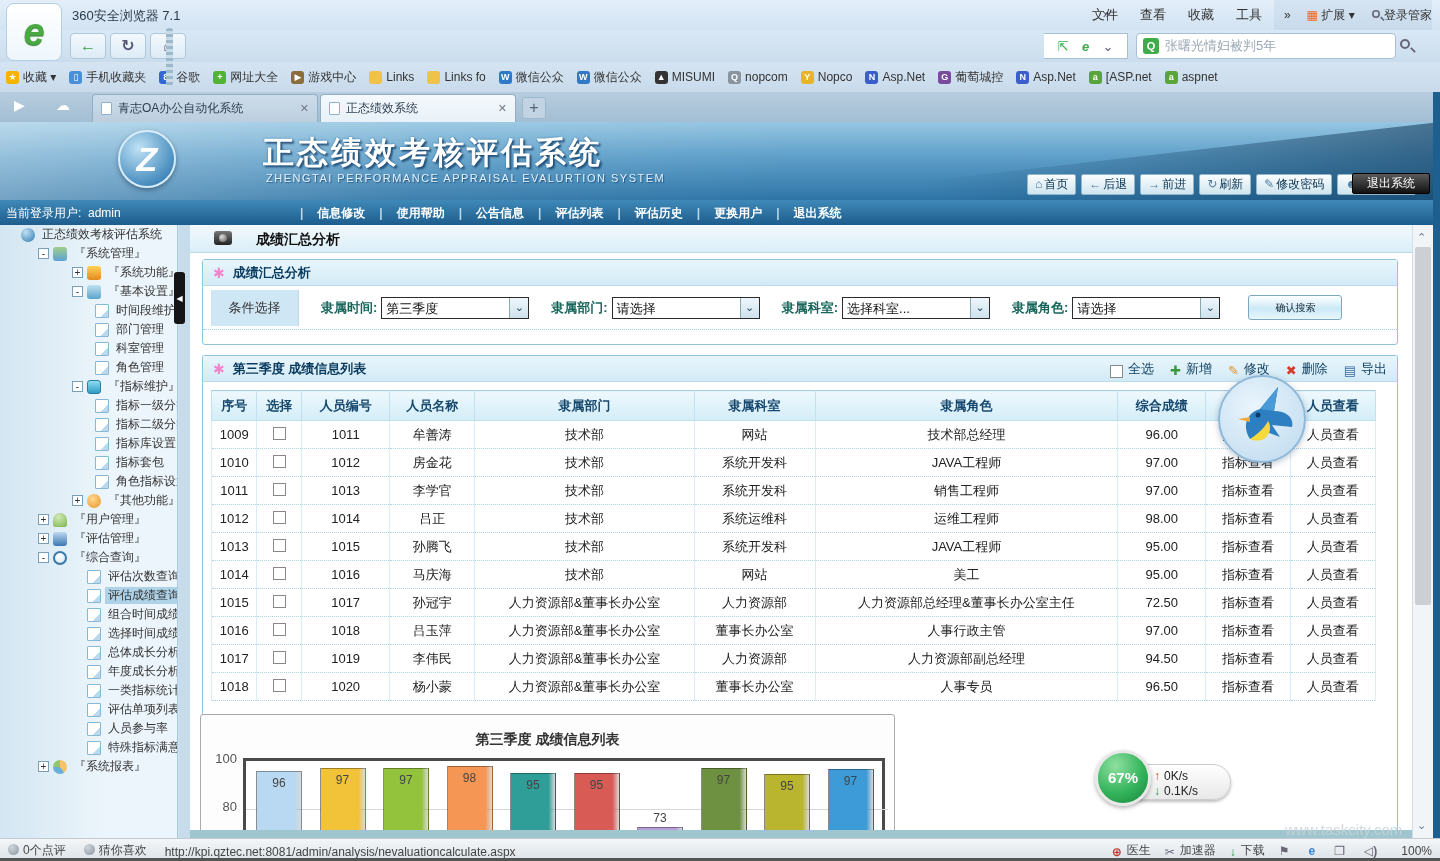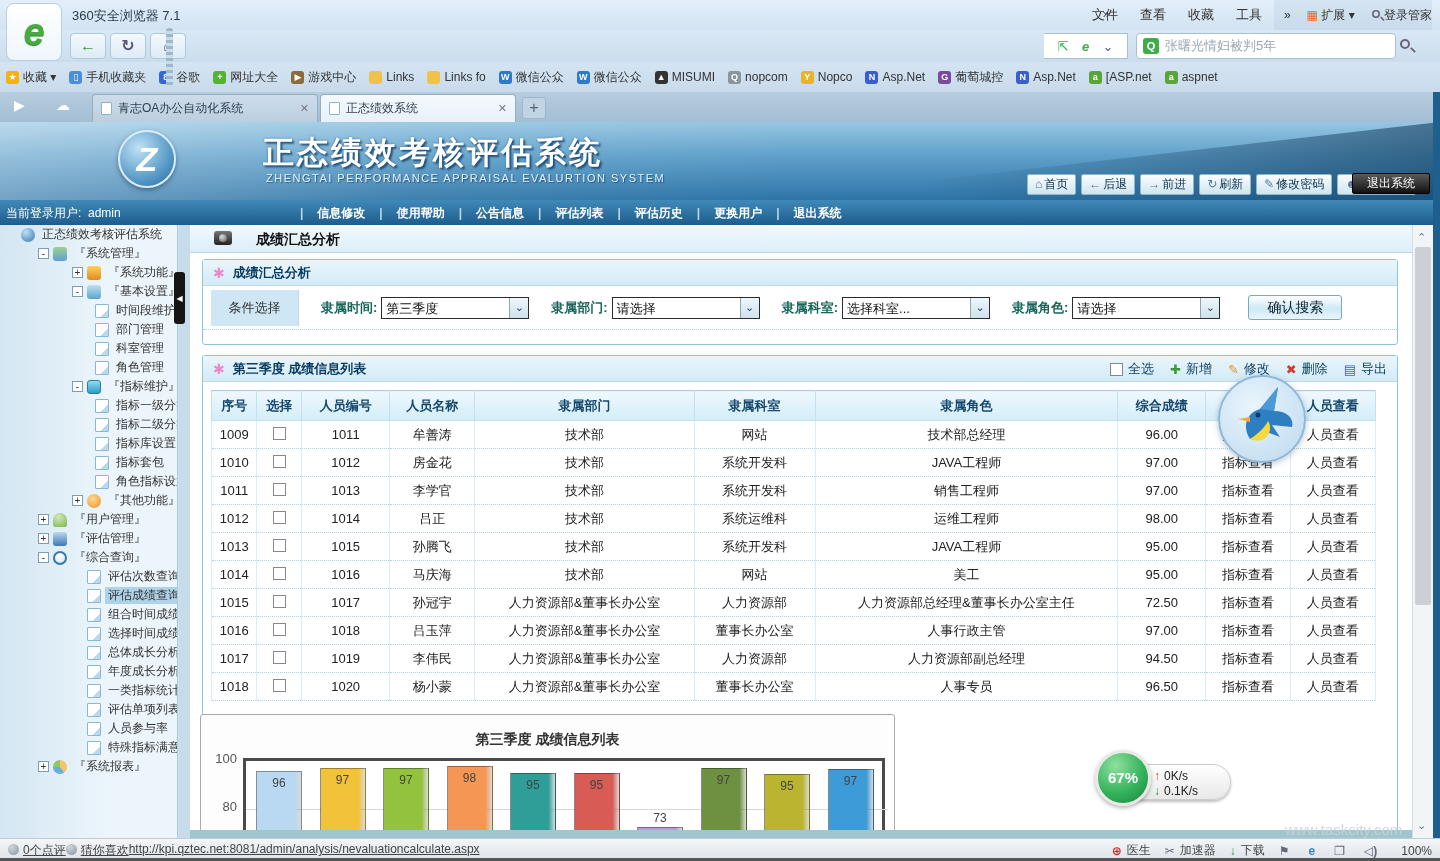--- a/index.html
+++ b/index.html
@@ -95,24 +95,24 @@
 .phead .star{color:#ef86c8;font-size:14px;margin:0 8px 0 10px;}
 .phead .pt{font-size:13px;font-weight:bold;color:#083a5e;}
 #filter-panel{left:12px;top:34px;width:1196px;height:86px;}
 #filter-body{position:absolute;left:0;top:26px;width:100%;height:44px;display:flex;align-items:center;border-bottom:1px dotted #9fcfe4;}
 #cond-label{width:88px;height:36px;background:#cfe7f4;border-right:1px solid #bcdcec;margin-left:8px;display:flex;align-items:center;justify-content:center;font-size:13px;color:#333;}
 .ffield{display:flex;align-items:center;margin-left:22px;}
 .flabel{font-size:13px;color:#17665a;font-weight:bold;margin-right:4px;}
 .fselect{width:148px;height:22px;border:1px solid #2b2b2b;background:#fff;display:flex;align-items:flex-end;position:relative;}
 .fselect .val{font-size:13px;color:#111;padding-left:4px;flex:1;white-space:nowrap;overflow:hidden;}
 .fselect .arrow{width:19px;height:20px;background:linear-gradient(180deg,#eef6fb,#cfe2ee);border-left:1px solid #8aa;color:#246;font-size:11px;text-align:center;line-height:19px;}
-#search-btn{margin-left:28px;width:94px;height:25px;background:linear-gradient(180deg,#ffffff,#cde9f6 55%,#eaf6fc);border:1px solid #7aaac2;border-radius:3px;font-size:14px;color:#123;text-align:center;line-height:23px;}
+#search-btn{margin-left:28px;width:94px;height:25px;background:linear-gradient(180deg,#ffffff,#cde9f6 55%,#eaf6fc);border:1px solid #7aaac2;border-radius:3px;font-size:10px;color:#123;text-align:center;line-height:23px;}
 #list-panel{left:12px;top:130px;width:1196px;height:483px;border-bottom:none;}
 #list-toolbar{position:absolute;right:10px;top:0;height:26px;display:flex;align-items:center;gap:16px;font-size:13px;color:#0a3c5e;}
-.tbi{display:flex;align-items:center;gap:5px;}
+.tbi{display:flex;align-items:flex-end;gap:5px;}
 .tbi .g{font-size:13px;font-weight:bold;}
 .cbx{width:13px;height:13px;border:1px solid #888;background:#fff;display:inline-block;}
 
 #grid{position:absolute;left:8px;top:34px;width:1165px;border-collapse:collapse;}
 #grid th{height:30px;background:linear-gradient(180deg,#eef8fd,#d3edf8);font-size:13px;font-weight:bold;color:#16486e;border:1px solid #c2e0ef;border-top:1px solid #aacfe4;}
 #grid td{height:28px;background:#fff;font-size:13px;color:#222;text-align:center;border-left:1px solid #d8edf7;border-right:1px solid #d8edf7;border-bottom:1px dotted #aad4e8;}
 
 #chart-box{position:absolute;left:10px;top:489px;width:695px;height:200px;background:#fdfdfd;border:1px solid #aaa;border-radius:3px;}
 #chart-title{position:absolute;left:0;top:16px;width:100%;text-align:center;font-size:14px;font-weight:bold;color:#333;}
 #plot{position:absolute;left:42px;top:43px;width:642px;height:150px;border-top:3px solid #4a4a4a;border-left:3px solid #4a4a4a;border-right:3px solid #4a4a4a;background:#fff;}
@@ -132,21 +132,21 @@
 #watermark{position:absolute;left:1095px;top:596px;font-size:15px;color:rgba(200,210,215,.85);z-index:7;}
 
 #vscroll{position:absolute;left:1412px;top:225px;width:21px;height:613px;background:#f2f5f8;border-left:1px solid #d4dce4;}
 #vs-up{position:absolute;left:4px;top:6px;color:#66788a;font-size:11px;}
 #vs-dn{position:absolute;left:4px;bottom:6px;color:#66788a;font-size:11px;}
 #vs-thumb{position:absolute;left:2px;top:22px;width:16px;height:358px;background:#ccd0d4;border-radius:2px;}
 #edge-right{position:absolute;left:1433px;top:92px;width:7px;height:746px;background:#1d5f8e;}
 #bottomstrip{position:absolute;left:190px;top:830px;width:1222px;height:8px;background:#9fc6ce;}
 
 #statusbar{position:absolute;left:0;top:838px;width:1440px;height:20px;background:linear-gradient(180deg,#f4f6f8,#dfe5ea);border-top:1px solid #c2cad2;font-size:12px;color:#444;}
-#sb-left{position:absolute;left:8px;top:3px;display:flex;align-items:flex-start;text-decoration:underline;}
+#sb-left{position:absolute;left:8px;top:3px;display:flex;gap:18px;align-items:flex-end;}
 #sb-left .dot{width:11px;height:11px;border-radius:50%;background:radial-gradient(circle at 35% 30%,#cfd6dc,#8a949e);display:inline-block;margin-right:4px;vertical-align:-1px;}
 #sb-right{position:absolute;right:8px;top:3px;display:flex;gap:14px;align-items:center;}
 #sb-right .ig{font-weight:bold;}
 #bottomedge{position:absolute;left:0;top:858px;width:1440px;height:3px;background:#555;}
 </style>
 </head>
 <body>
 
 <div id="screen">
 

